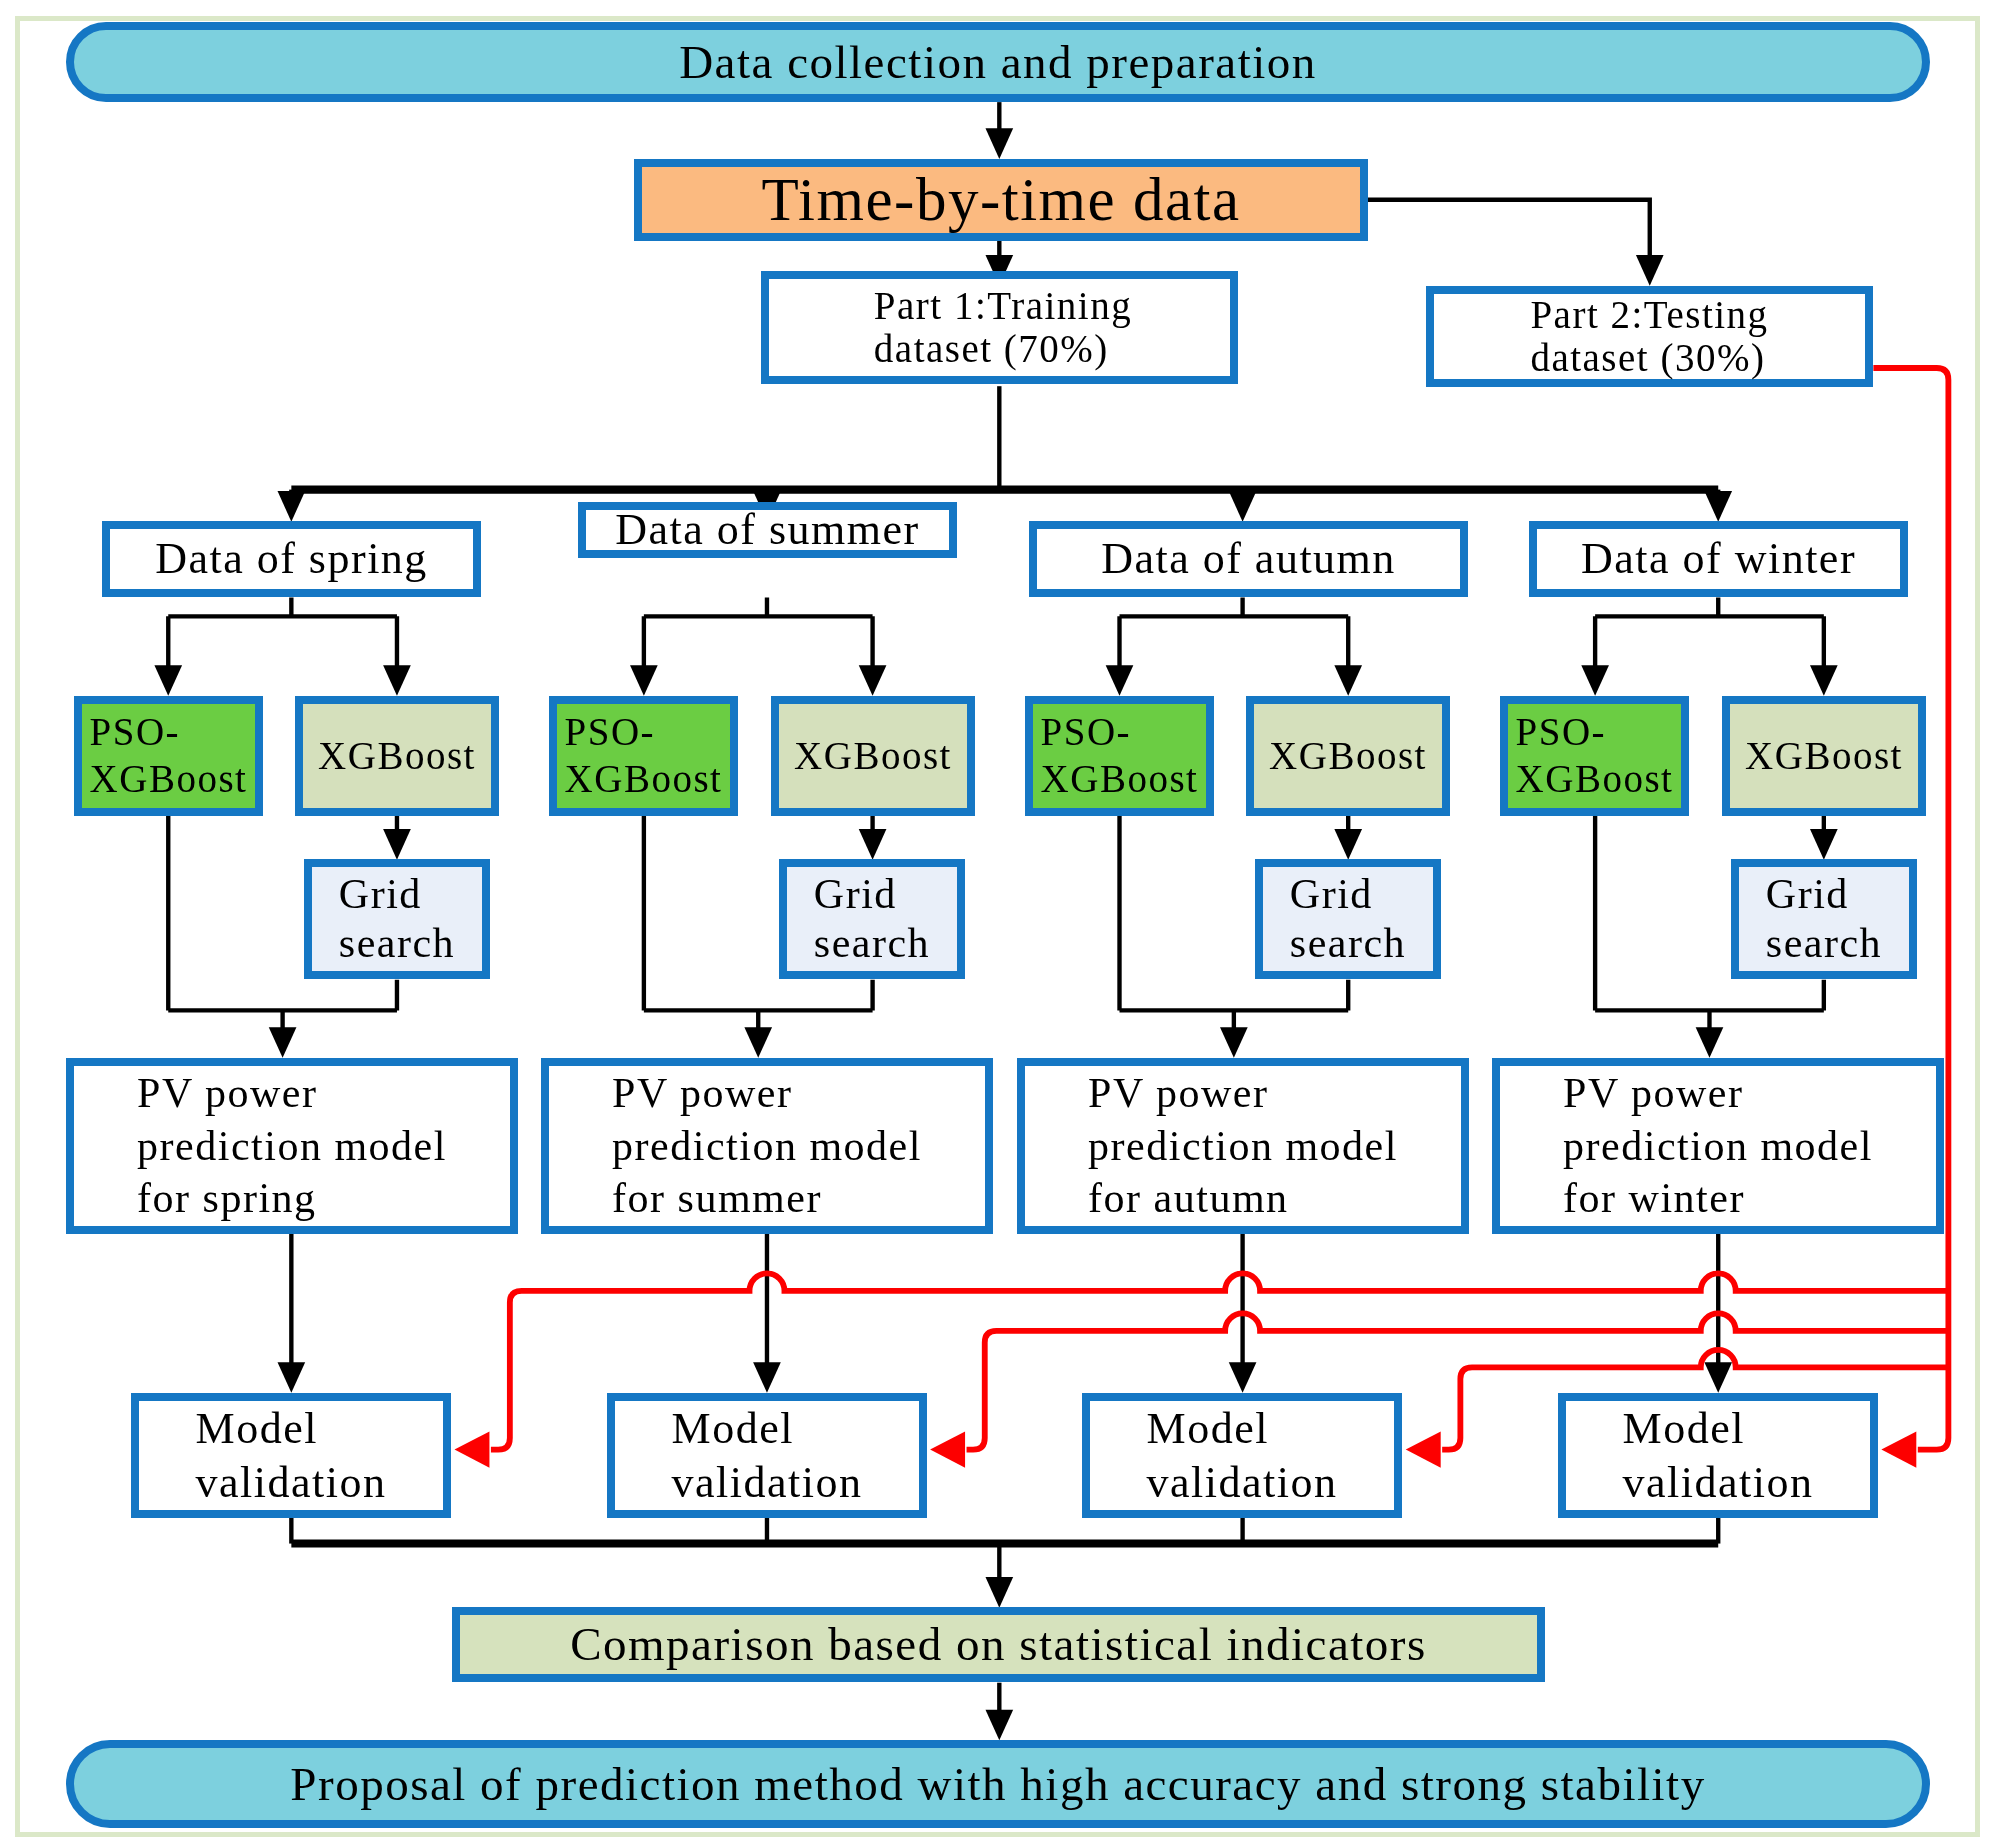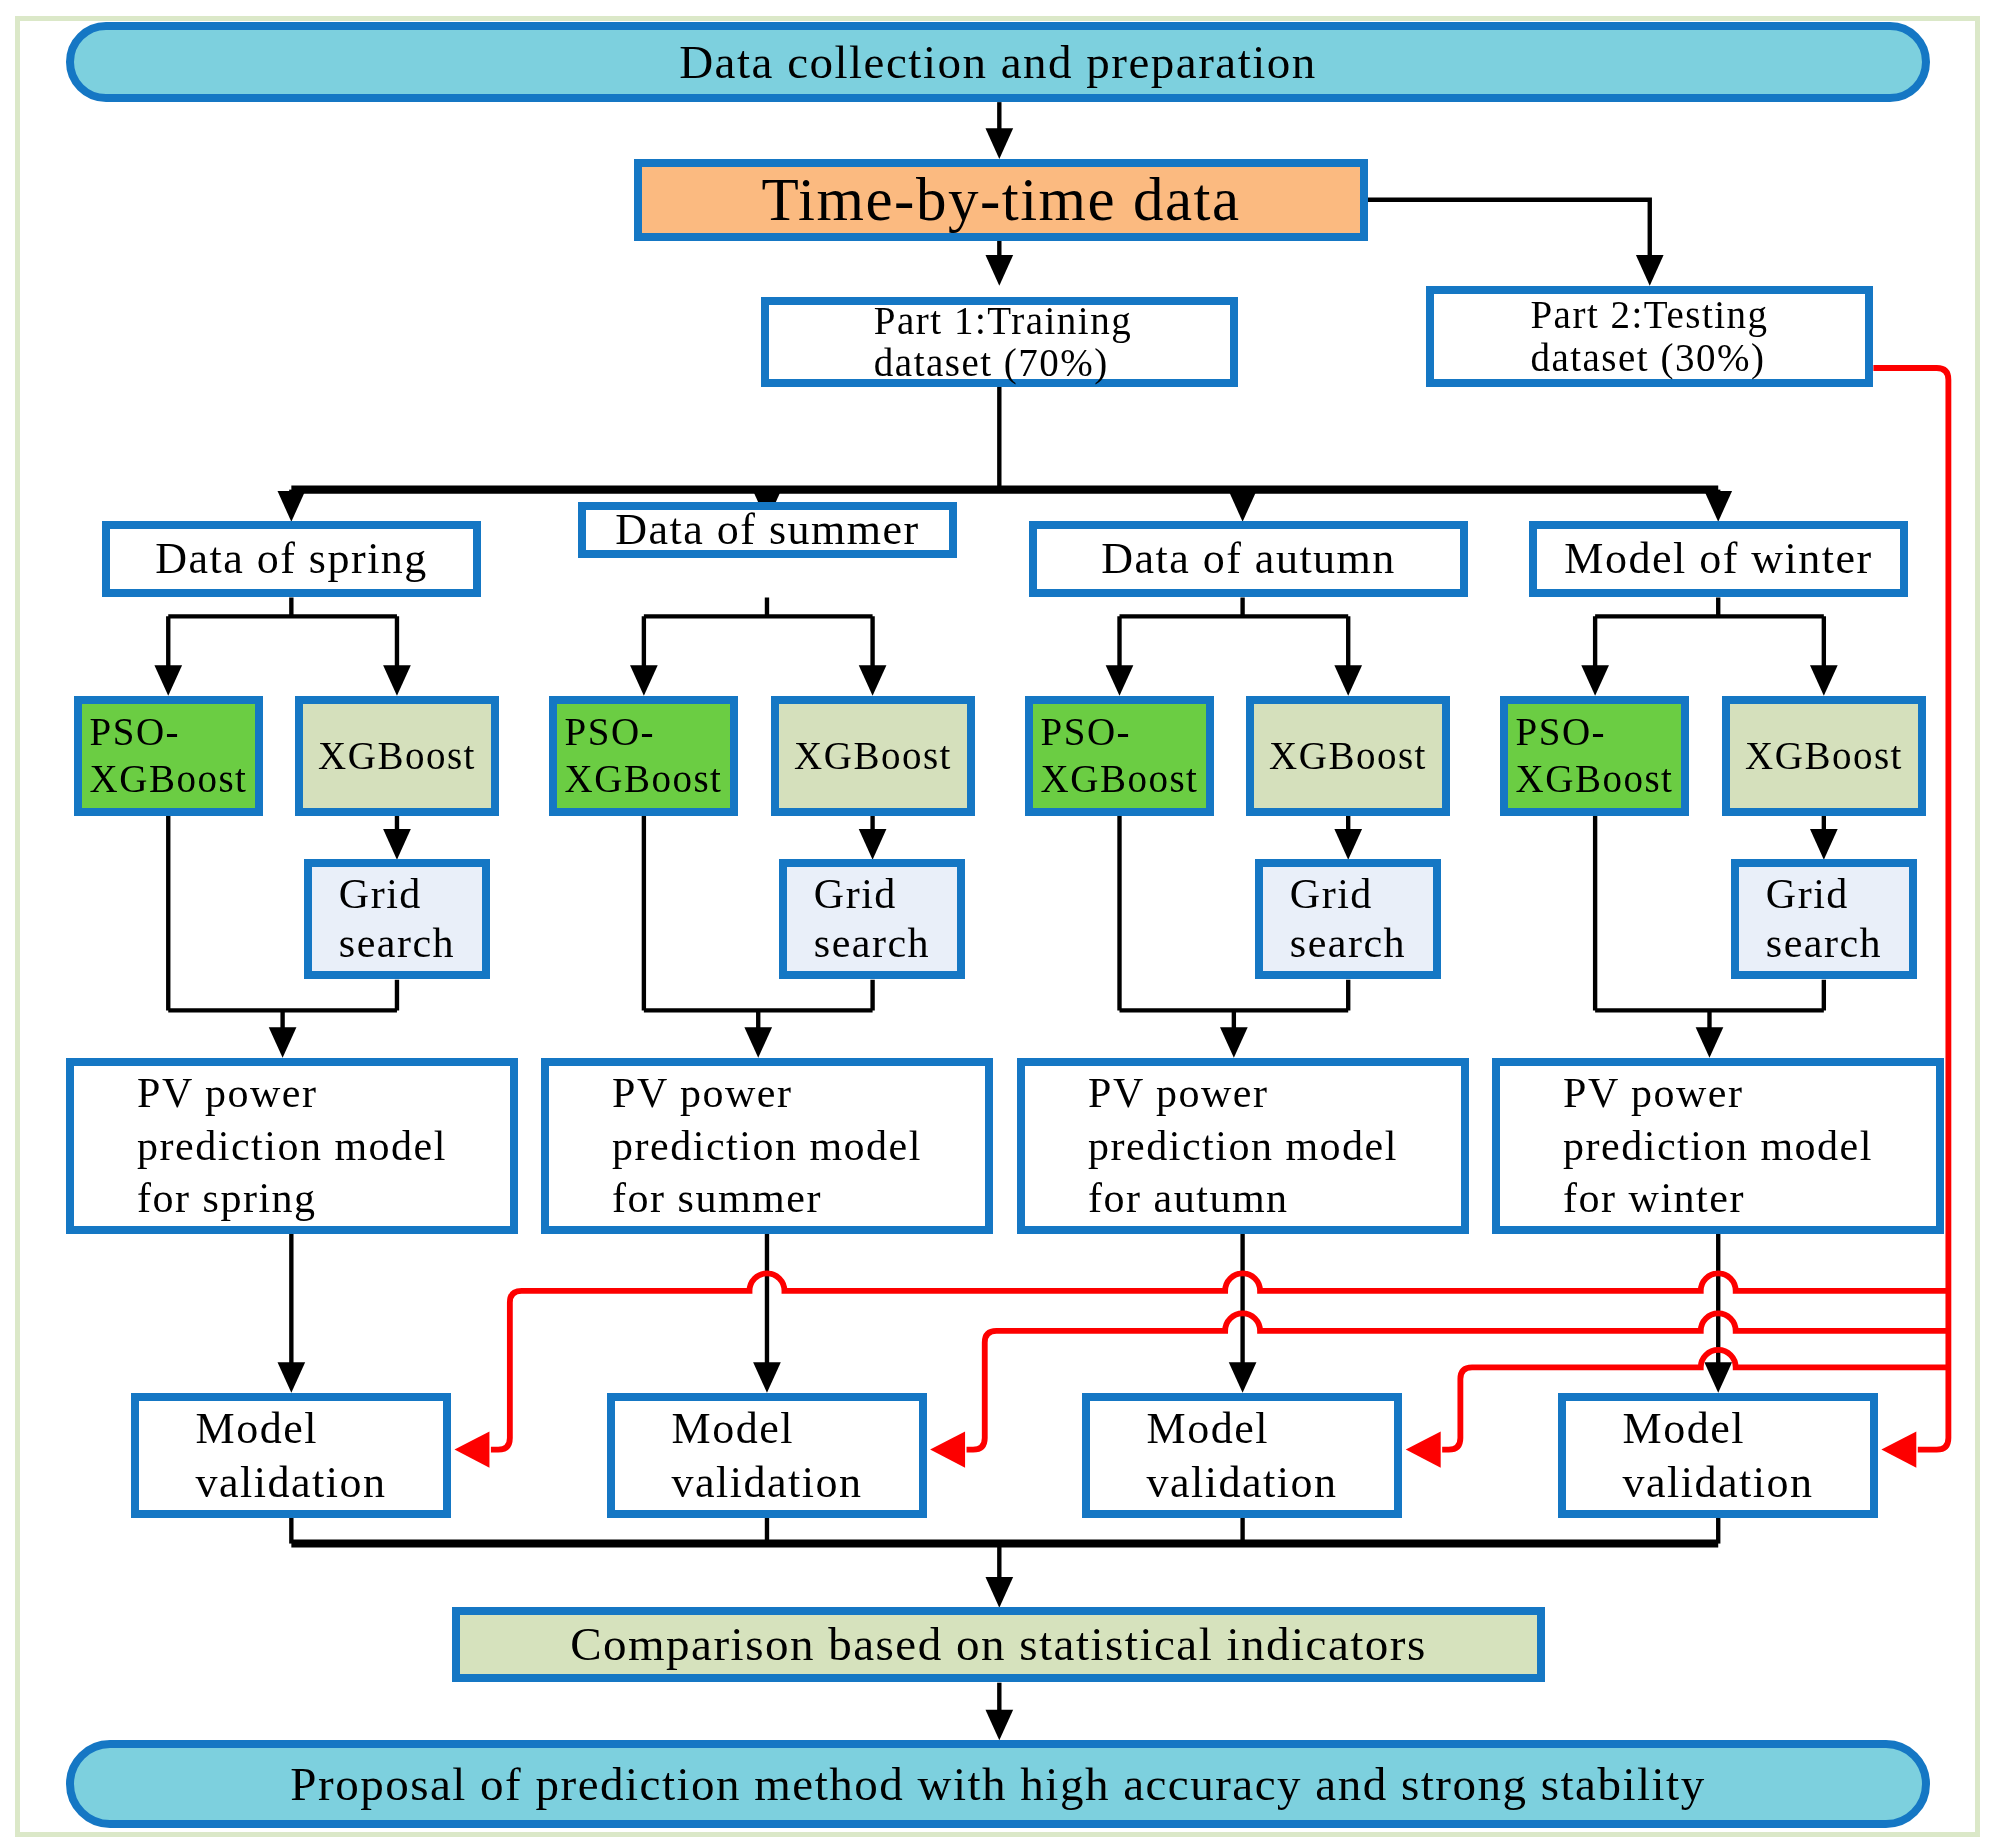--- a/index.html
+++ b/index.html
@@ -132,21 +132,21 @@
       <polygon points="1277,1990 1325,1965 1325,2015"></polygon>
       <polygon points="1930,1990 1978,1965 1978,2015"></polygon>
       <polygon points="2583,1990 2631,1965 2631,2015"></polygon>
     </g>
   </svg>
 
   <div class="node pill" style="left:66px;top:22px;width:1864px;height:80px;">Data collection and preparation</div>
 
   <div class="node time" style="left:634px;top:159px;width:734px;height:82px;">Time-by-time data</div>
 
-  <div class="node part" style="left:761px;top:297px;width:477px;height:90px;padding-left:7px;">Part 1:Training
+  <div class="node part" style="left:761px;top:271px;width:477px;height:113px;padding-left:7px;">Part 1:Training
 dataset (70%)</div>
   <div class="node part" style="left:1426px;top:286px;width:447px;height:101px;">Part 2:Testing
 dataset (30%)</div>
 
   <div class="node season" style="left:102px;top:521px;width:379px;height:76px;">Data of spring</div>
   <div class="node pso" style="left:74px;top:696px;width:189px;height:120px;">PSO-
 XGBoost</div>
   <div class="node xgb" style="left:295px;top:696px;width:204px;height:120px;">XGBoost</div>
   <div class="node grid" style="left:304px;top:859px;width:186px;height:120px;">Grid
 search</div>
@@ -173,21 +173,21 @@
 XGBoost</div>
   <div class="node xgb" style="left:1246px;top:696px;width:204px;height:120px;">XGBoost</div>
   <div class="node grid" style="left:1255px;top:859px;width:186px;height:120px;">Grid
 search</div>
   <div class="node pv" style="left:1017px;top:1058px;width:452px;height:176px;">PV power
 prediction model
 for autumn</div>
   <div class="node val" style="left:1082px;top:1393px;width:320px;height:125px;">Model
 validation</div>
 
-  <div class="node season" style="left:1529px;top:521px;width:379px;height:76px;">Model of winter</div>
+  <div class="node season" style="left:1529px;top:521px;width:379px;height:76px;">Data of winter</div>
   <div class="node pso" style="left:1500px;top:696px;width:189px;height:120px;">PSO-
 XGBoost</div>
   <div class="node xgb" style="left:1722px;top:696px;width:204px;height:120px;">XGBoost</div>
   <div class="node grid" style="left:1731px;top:859px;width:186px;height:120px;">Grid
 search</div>
   <div class="node pv" style="left:1492px;top:1058px;width:452px;height:176px;">PV power
 prediction model
 for winter</div>
   <div class="node val" style="left:1558px;top:1393px;width:320px;height:125px;">Model
 validation</div>

